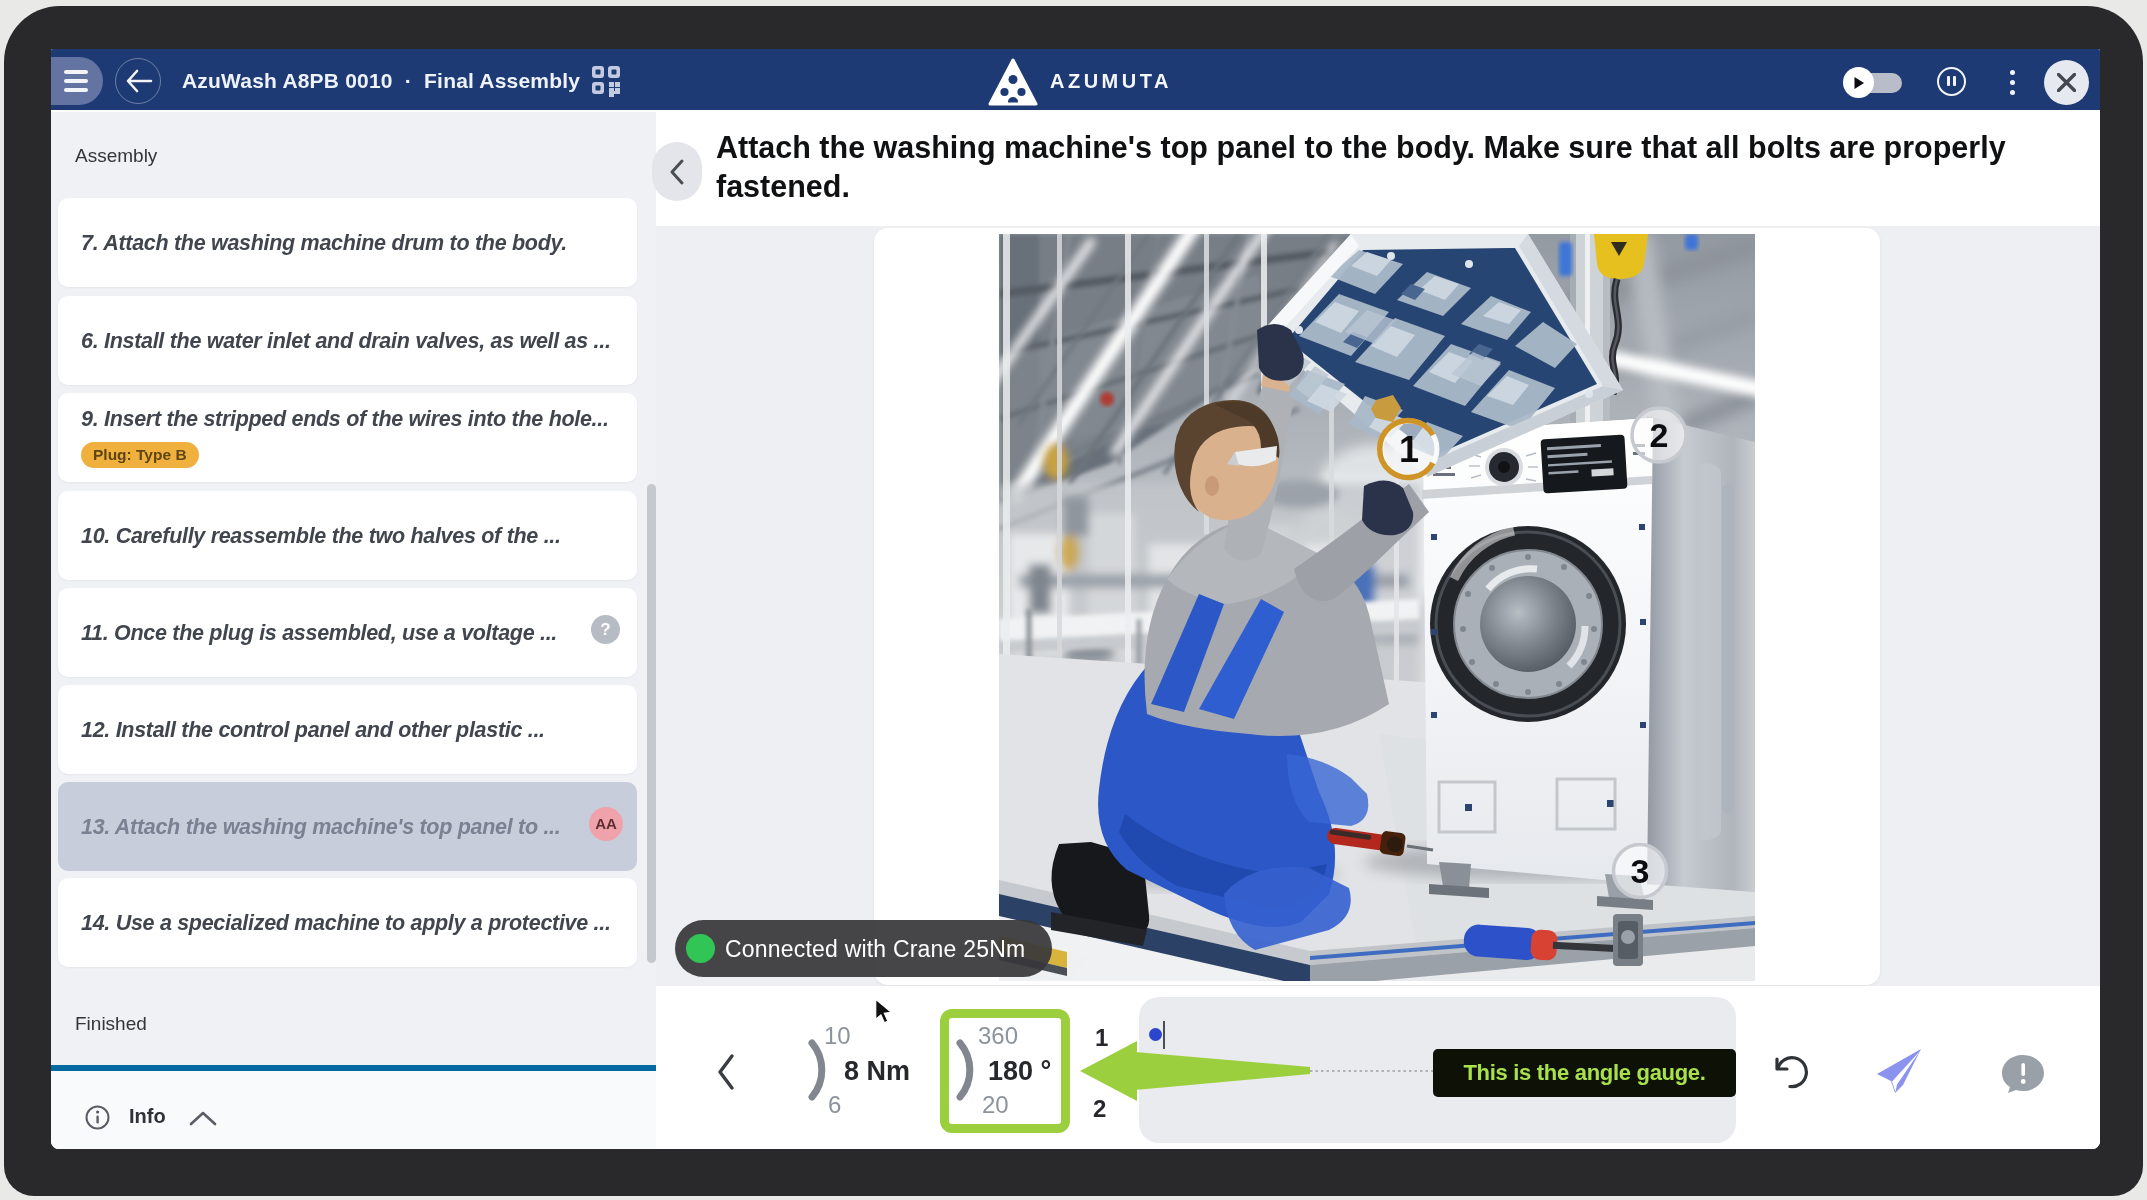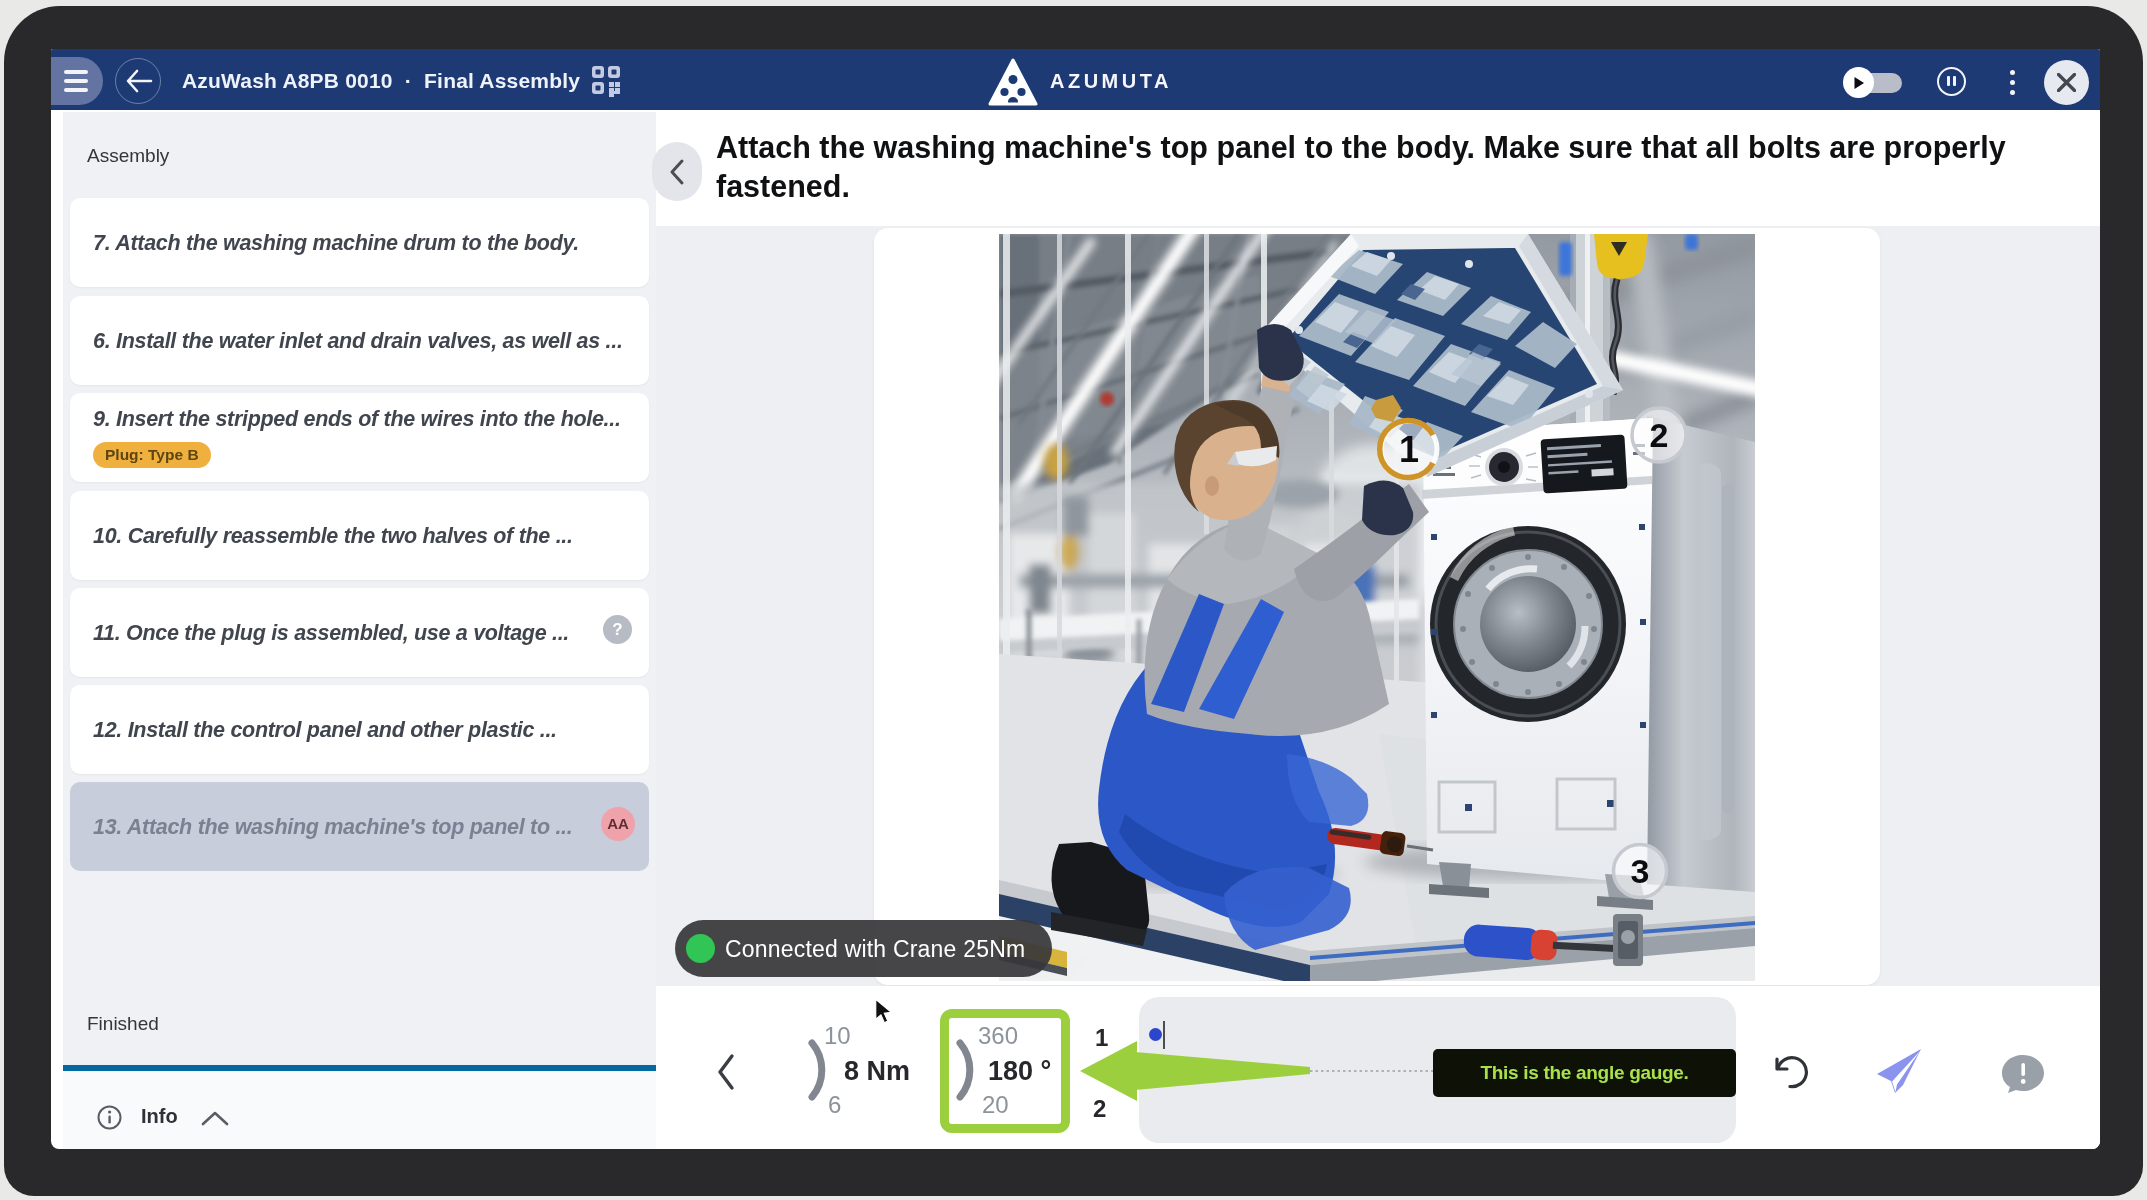--- a/index.html
+++ b/index.html
@@ -18,21 +18,21 @@
   .logo-text { position:absolute; left:999px; top:0; height:63px; line-height:65px; color:#f5f7fc; font-size:20px; font-weight:bold; letter-spacing:3.5px; }
   
   .toggle-track { position:absolute; left:1799px; top:24px; width:52px; height:20px; border-radius:10px; background:#b9bdc9; }
   .toggle-thumb { position:absolute; left:1792px; top:18px; width:31px; height:31px; border-radius:50%; background:#ffffff; }
   .pausebtn { position:absolute; left:1886px; top:18px; width:29px; height:29px; border-radius:50%; border:2.5px solid #f2f4fa; }
   .pausebtn b { position:absolute; top:7px; width:3px; height:10px; background:#f2f4fa; border-radius:1px; }
   .dots3 i { position:absolute; width:5px; height:5px; border-radius:50%; background:#f2f4fa; left:1959px; }
   .xbtn { position:absolute; left:1993px; top:11px; width:45px; height:45px; border-radius:50%; background:#e7e9f1; }
 
   
-  .sidebar { position:absolute; left:0; top:63px; width:605px; height:1037px; background:#f0f1f4;margin-left:12px; }
+  .sidebar { position:absolute; left:0; top:63px; width:605px; height:1037px; background:#f0f1f4; }
   .sb-title { position:absolute; left:24px; font-size:19px; color:#33353a; }
   .card { position:absolute; left:7px; width:579px; height:89px; background:#ffffff; border-radius:10px; box-shadow:0 1px 2px rgba(40,45,60,0.05); }
   .card .ct { position:absolute; left:23px; right:22px; font-size:21.5px; font-weight:bold; color:#40454e; letter-spacing:-0.3px; white-space:nowrap; overflow:hidden;font-style:italic; }
   .card13 { background:#c7cdda; box-shadow:none; }
   .card13 .ct { color:#7a8192; }
   .badge9 { position:absolute; left:23px; top:49px; height:26px; line-height:26px; padding:0 12px; border-radius:13px; background:#f0b03e; color:#5e4512; font-size:15.5px; font-weight:bold; }
   .qmark { position:absolute; left:533px; top:27px; width:29px; height:29px; border-radius:50%; background:#b6bbc4; color:#ffffff; font-size:17px; font-weight:bold; text-align:center; line-height:29px; }
   .avatar { position:absolute; left:531px; top:25px; width:34px; height:34px; border-radius:50%; background:#efa2a9; color:#5d2f33; font-size:15px; font-weight:bold; text-align:center; line-height:34px; }
   .sb-finished { position:absolute; left:24px; top:901px; font-size:19px; color:#33353a; }
   .infobar { position:absolute; left:0; top:953px; width:605px; height:84px; background:#f9fafc; border-top:6px solid #0369a1; }
@@ -52,21 +52,21 @@
   
   .toolbar { position:absolute; left:0; top:874px; width:1444px; height:163px; background:#ffffff; }
   .tb-chev { position:absolute; left:60px; top:67px; }
   .g-num { position:absolute; font-size:24px; color:#8d939b; }
   .g-main { position:absolute; font-size:27px; font-weight:bold; color:#26282c; white-space:nowrap; }
   .greenbox { position:absolute; left:284px; top:23px; width:130px; height:124px; border:9px solid #9bcf3e; border-radius:12px; background:#ffffff; }
   .lnum { position:absolute; font-size:24px; font-weight:bold; color:#26282c; }
   .inputbox { position:absolute; left:483px; top:11px; width:597px; height:146px; border-radius:20px; background:#e9ebef; }
   .inputbox .bdot { position:absolute; left:10px; top:31px; width:13px; height:13px; border-radius:50%; background:#2b46cd; }
   .inputbox .caret { position:absolute; left:24px; top:24px; width:2px; height:28px; background:#4a4d52; }
-  .arrowlabel { position:absolute; left:777px; top:63px; width:303px; height:48px; background:#0e1106; border-radius:5px; color:#a9e14b; font-size:19px; font-weight:bold; line-height:48px; text-align:center; letter-spacing:-0.3px; }
+  .arrowlabel { position:absolute; left:777px; top:63px; width:303px; height:48px; background:#0e1106; border-radius:5px; color:#a9e14b; font-size:22px; font-weight:bold; line-height:48px; text-align:center; letter-spacing:-0.3px; }
 </style>
 </head>
 <body>
 <div class="bezel"></div>
 <div class="screen">
 
   <div class="header">
     <div class="hamb">
         <i style="top:13px"></i>
         <i style="top:22px"></i>
@@ -141,20 +141,23 @@
     <div class="card" style="top:476px">
         <div class="ct" style="top:33px;right:54px">11. Once the plug is assembled, use a voltage ...</div>
         <div class="qmark">?</div>
       </div>
     <div class="card" style="top:573px">
         <div class="ct" style="top:33px">12. Install the control panel and other plastic ...</div>
       </div>
     <div class="card card13" style="top:670px">
         <div class="ct" style="top:33px;right:54px">13. Attach the washing machine's top panel to ...</div>
         <div class="avatar">AA</div>
+      </div>
+    <div class="card" style="top:766px">
+        <div class="ct" style="top:33px">14. Use a specialized machine to apply a protective ...</div>
       </div>
     <div class="sb-finished">Finished</div>
     <div class="infobar">
       <svg class="abs" style="left:34px;top:34px" width="25" height="25" viewBox="0 0 25 25">
         <circle cx="12.5" cy="12.5" r="11" fill="none" stroke="#585d66" stroke-width="2"></circle>
         <rect x="11.4" y="10.5" width="2.4" height="8" rx="1.2" fill="#585d66"></rect>
         <circle cx="12.6" cy="7" r="1.6" fill="#585d66"></circle>
       </svg>
       <div class="abs" style="left:78px;top:34px;font-size:20px;font-weight:bold;color:#2e3137">Info</div>
       <svg class="abs" style="left:138px;top:39px" width="28" height="16" viewBox="0 0 28 16">

